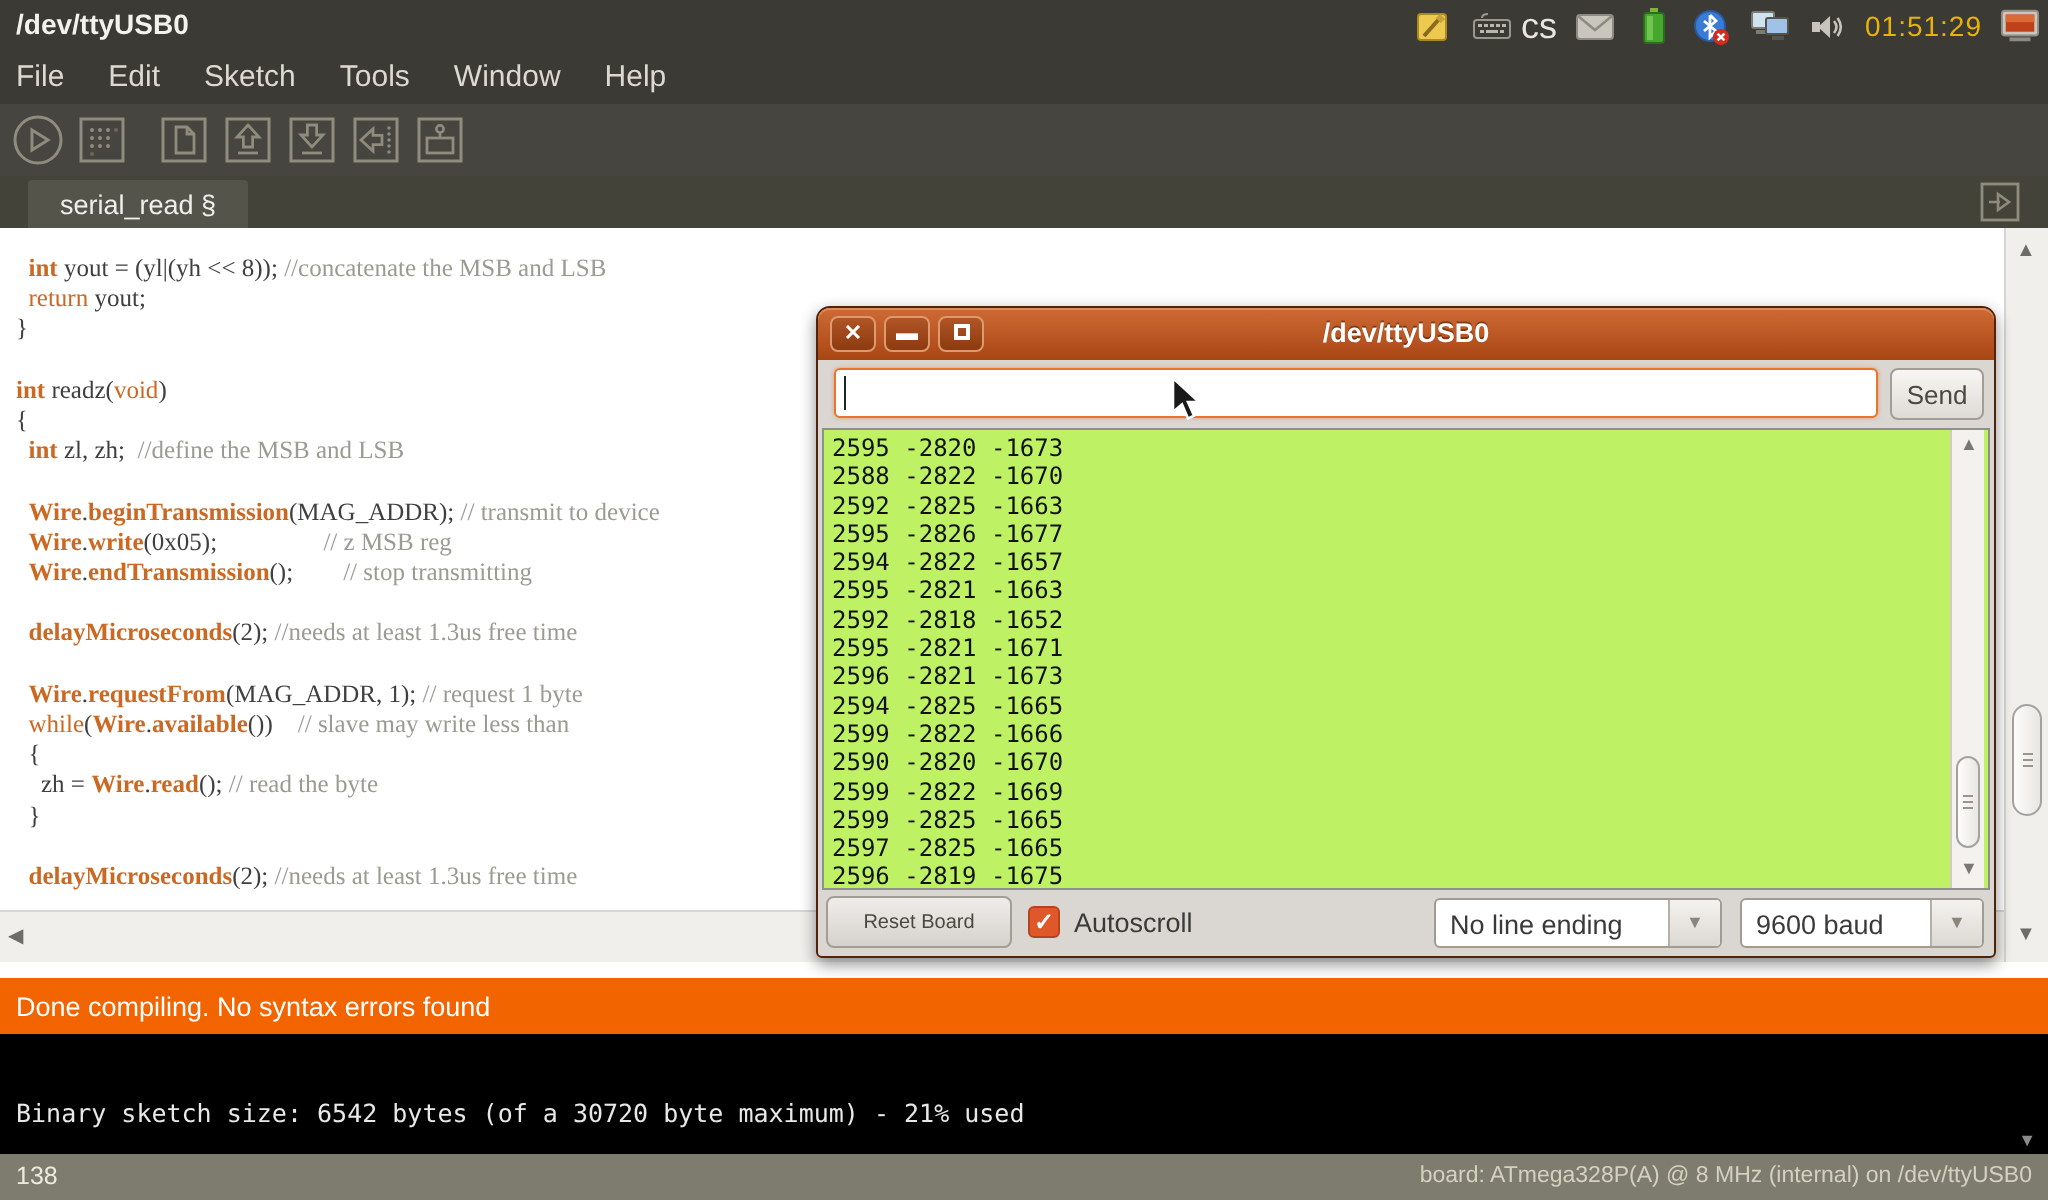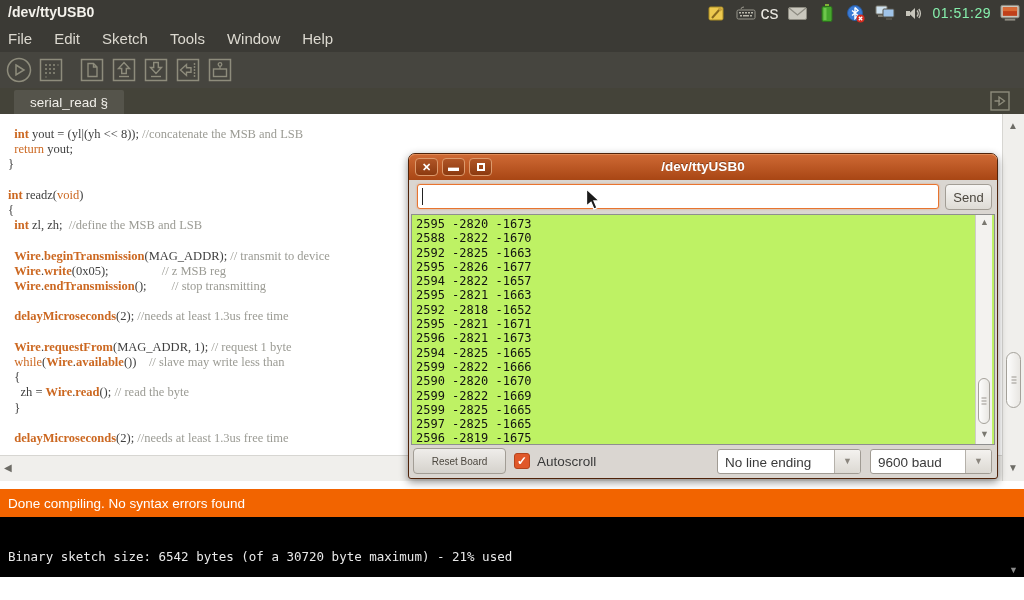--- a/index.html
+++ b/index.html
@@ -6,21 +6,21 @@
   html,body { width:1024px; height:600px; overflow:hidden; }
   body { font-family:"Liberation Sans", sans-serif; }
   #screen { position:relative; width:1024px; height:600px; background:#ffffff; overflow:hidden; }
 
   
   .panel { position:absolute; left:0; top:0; width:1024px; height:26px; background:#3b3a35; }
   .panel-title { position:absolute; left:8px; top:4px; color:#f4f2ec; font-size:14px; font-weight:bold; }
   .tray { position:absolute; right:4px; top:0; height:26px; display:flex; align-items:center; gap:9px; }
   .tray-ic { width:20px; height:20px; display:flex; align-items:center; justify-content:center; position:relative; }
   .kb-layout { color:#e8e6df; font-size:18px; margin-left:-4px; }
-  .clock { color:#86efac; font-size:14px; letter-spacing:0.5px; }
+  .clock { color:#eab308; font-size:14px; letter-spacing:0.5px; }
 
   
   .menubar { position:absolute; left:0; top:26px; width:1024px; height:26px; background:#3b3a35; display:flex; align-items:center; padding-left:8px; }
   .menu-item { color:#dcd9d0; font-size:15px; padding:2px 11px 4px 11px; cursor:default; }
   .menu-item:first-child { padding-left:0;text-align:right; }
 
   
   .toolbar { position:absolute; left:0; top:52px; width:1024px; height:36px; background:#46453f; display:flex; align-items:center; padding-left:5px; }
   .tb-btn { width:27px; height:27px; display:flex; align-items:center; justify-content:center; margin-right:5px; background:none; border:none; padding:0; }
   .tb-gap { width:9px; }
@@ -344,20 +344,24 @@
 
   <div class="statusmsg">
     <span>Done compiling. No syntax errors found</span>
   </div>
 
   <div class="console">
     <div class="console-text">Binary sketch size: 6542 bytes (of a 30720 byte maximum) - 21% used</div>
     <span class="console-scroll-down">▼</span>
   </div>
 
+  <div class="statusbar">
+    <span class="statusbar-left">138</span>
+    <span class="statusbar-right">board: ATmega328P(A) @ 8 MHz (internal) on /dev/ttyUSB0</span>
+  </div>
 
   <div class="cursor">
     <svg width="18" height="24" viewBox="0 0 18 24">
         <path d="M1.5 1 L1.5 18 L6 14.2 L9 21.2 L12 19.8 L9 13 L14.5 13 Z" fill="#1a1a1a" stroke="#ffffff" stroke-width="1.3"></path>
       </svg>
   </div>
 
 </div>
 
 </body></html>

